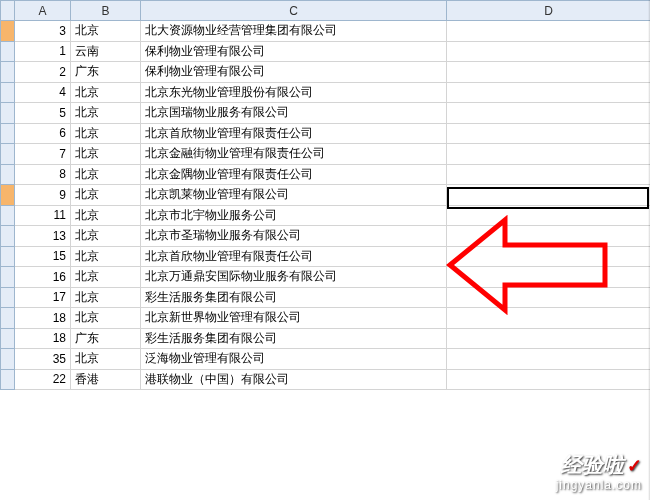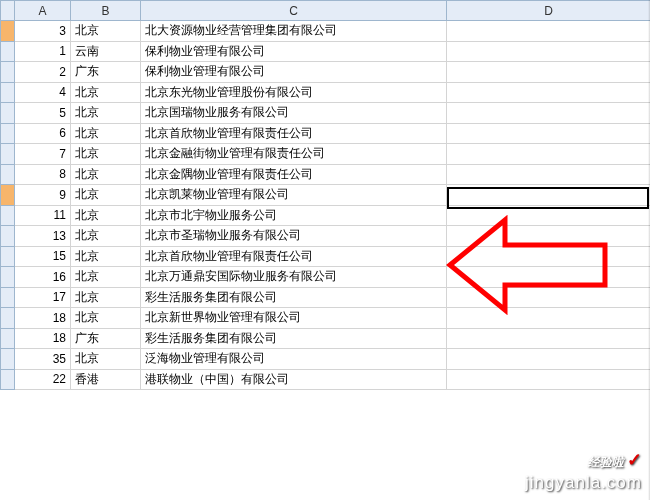--- a/index.html
+++ b/index.html
@@ -64,31 +64,31 @@
     position: absolute;
     right: 8px;
     bottom: 6px;
     text-align: right;
     color: #fff;
     text-shadow: 1px 1px 2px rgba(0,0,0,0.8);
     font-size: 11px;
     line-height: 1.3;
   }
   .watermark .title {
-    font-size: 12px;
+    font-size: 21px;
     font-weight: bold;
     font-style: italic;
   }
   .watermark .check {
     color: #d00;
     font-size: 18px;
     font-weight: bold;
   }
   .watermark .sub {
-    font-size: 17px;
+    font-size: 12px;
     letter-spacing: 1px;
   }
   .edge-shadow {
     position: absolute;
     right: 0;
     top: 0;
     width: 2px;
     height: 100%;
     background: linear-gradient(to right, rgba(0,0,0,0) 0%, rgba(0,0,0,0.15) 100%);
   }

